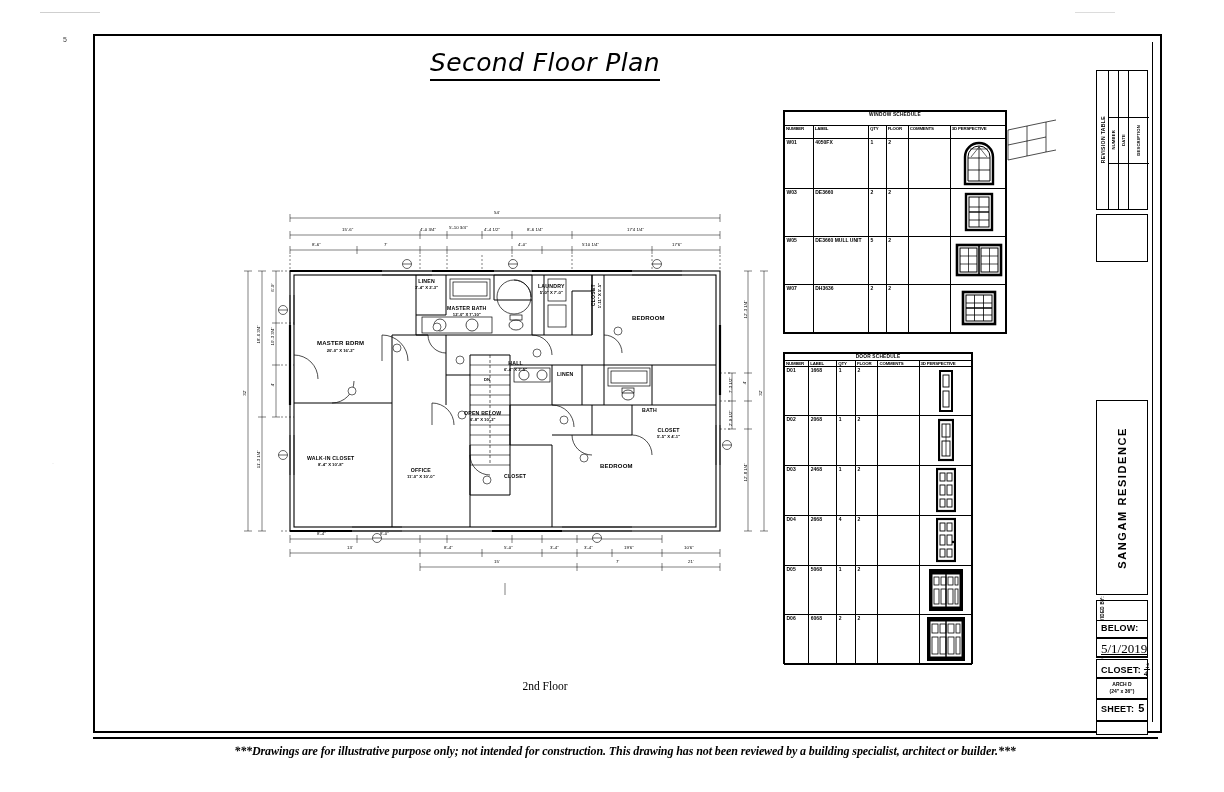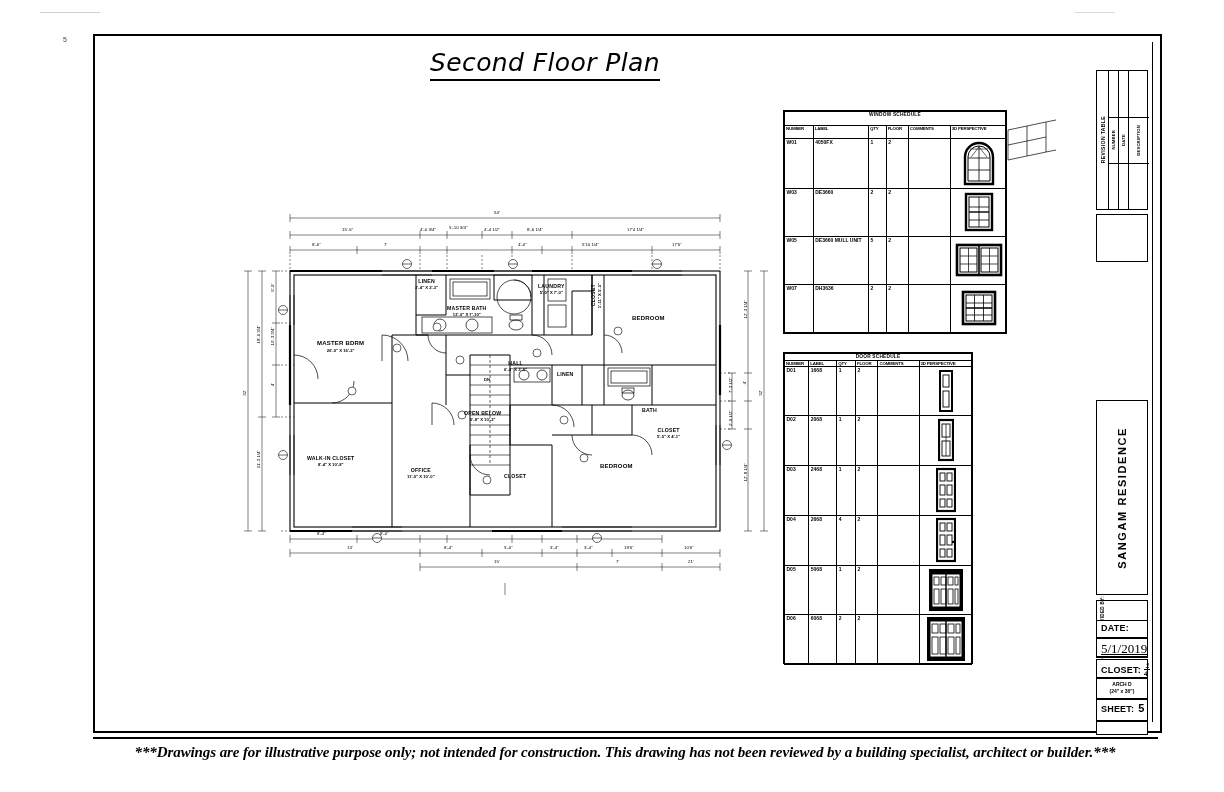--- a/index.html
+++ b/index.html
@@ -15,21 +15,21 @@
     position:absolute;left:93px;top:34px;width:1065px;height:695px;
     border:2px solid #000;
   }
   .border-bottom-rule{
     position:absolute;left:93px;top:737px;width:1065px;height:0;
     border-top:2px solid #000;
   }
   .disclaimer{
     position:absolute;left:100px;top:744px;width:1050px;
     text-align:center;font-family:"Liberation Serif", serif;
-    font-style:italic;font-weight:bold;font-size:15px;letter-spacing:-0.1px;
+    font-style:italic;font-weight:bold;font-size:12px;letter-spacing:-0.1px;
     white-space:nowrap;
   }
 
   
   .main-title{
     position:absolute;left:0;top:48px;width:1090px;text-align:center;
     font-family:"DejaVu Sans", sans-serif;font-style:italic;font-weight:normal;
     font-size:25px;letter-spacing:0.4px;
   }
   .main-title span{border-bottom:2.5px solid #000;padding-bottom:2px;}
@@ -112,20 +112,21 @@
 
   <div class="corner-mark">5</div>
 
   <div class="border-outer"></div>
   <div class="border-bottom-rule"></div>
 
   <div class="main-title">
     <span>Second Floor Plan</span>
   </div>
 
+  <div class="sub-caption">2nd Floor</div>
 
   <div class="disclaimer">***Drawings are for illustrative purpose only; not intended for construction. This drawing has not been reviewed by a building specialist, architect or builder.***</div>
 
   <div class="plan">
     <svg width="560" height="390" viewBox="0 0 560 390">
       <g stroke="#000" fill="none">
 
         <g stroke-width="0.5">
           <line x1="58" y1="13" x2="488" y2="13"></line>
           <line x1="58" y1="9" x2="58" y2="17"></line>
@@ -782,21 +783,21 @@
     <div class="tb-box" style="left:0;top:358px;width:52px;height:195px;display:flex;align-items:center;justify-content:center;">
       <span class="vtext resid">SANGAM RESIDENCE</span>
     </div>
 
     <div class="tb-box" style="left:0;top:558px;width:52px;height:58px;display:flex;align-items:center;justify-content:flex-start;padding-left:3px;">
       <span class="vtext provided">DRAWINGS PROVIDED BY:</span>
     </div>
 
     <div class="tb-box" style="left:0;top:576px;width:52px;height:0;border:0;"></div>
     <div class="tb-box" style="left:0;top:578px;width:52px;height:18px;">
-      <div class="lbl-row">DATE:</div>
+      <div class="lbl-row">BELOW:</div>
     </div>
     <div class="tb-box" style="left:0;top:596px;width:52px;height:19px;">
       <div class="val-row">5/1/2019</div>
     </div>
 
     <div class="tb-box" style="left:0;top:617px;width:52px;height:19px;">
       <div class="lbl-row" style="display:flex;align-items:center;gap:3px;">
         <span>CLOSET:</span>
         <span class="frac">
           <span class="n">1</span>

